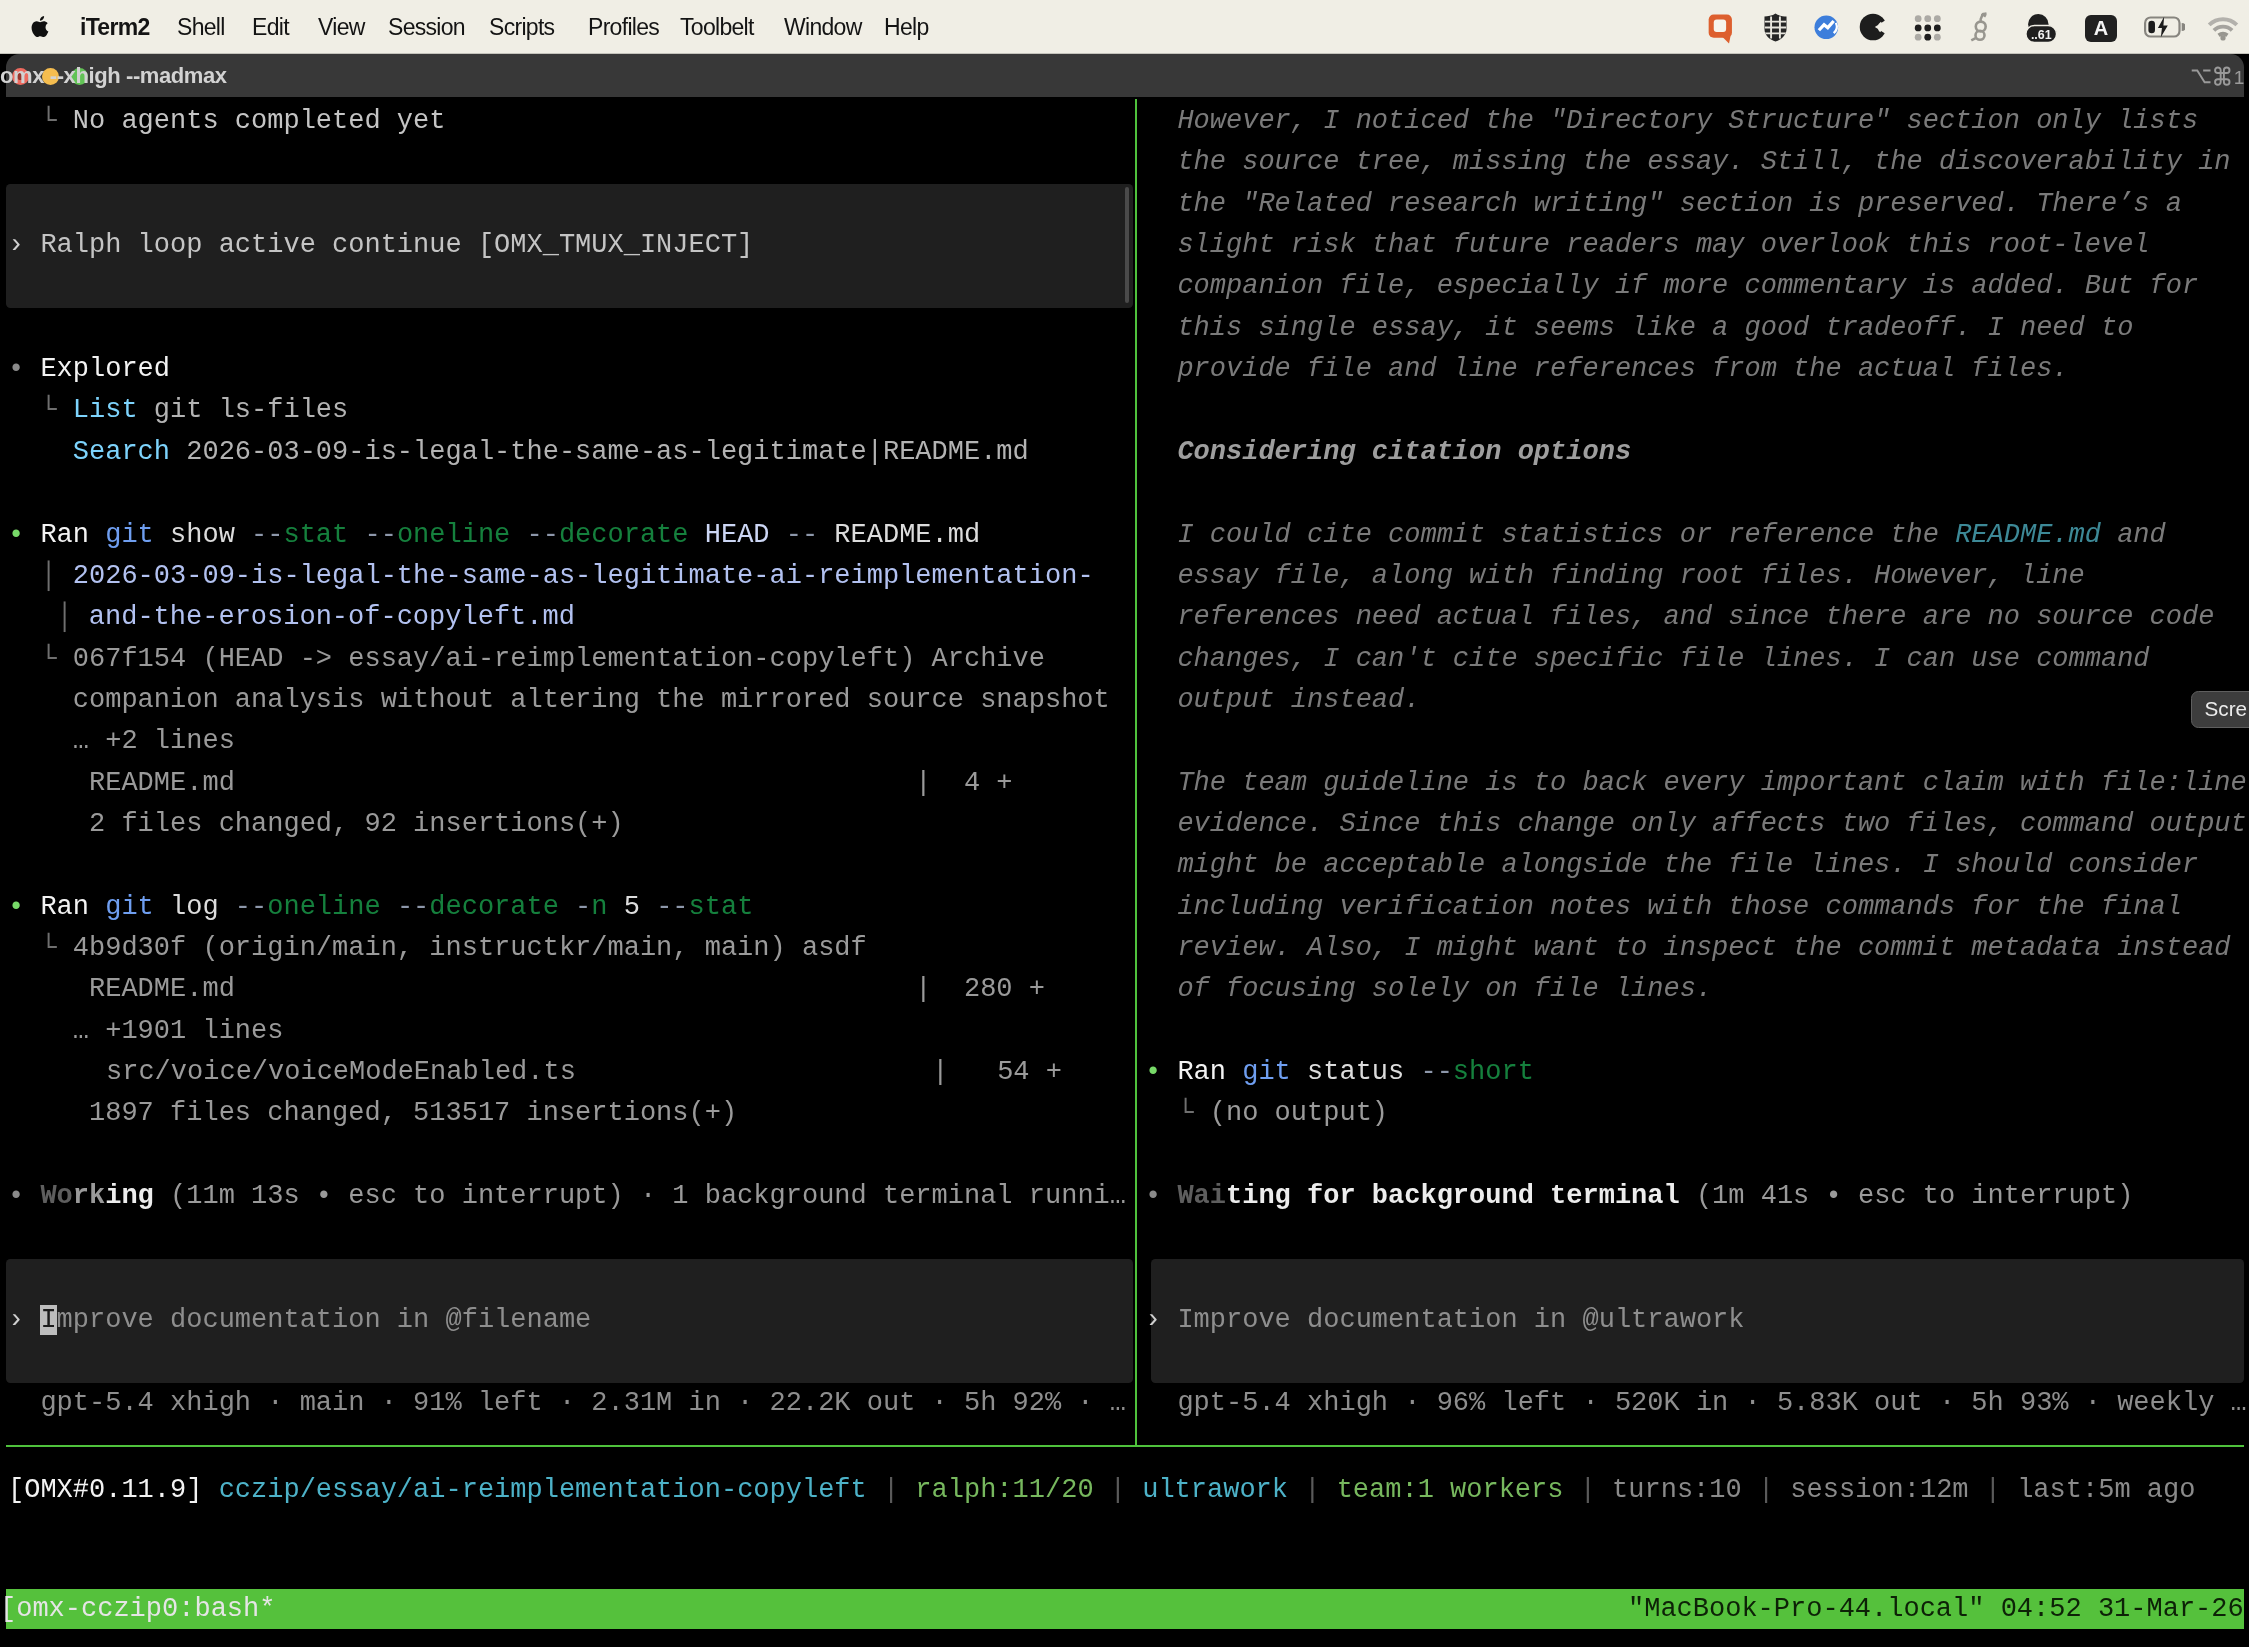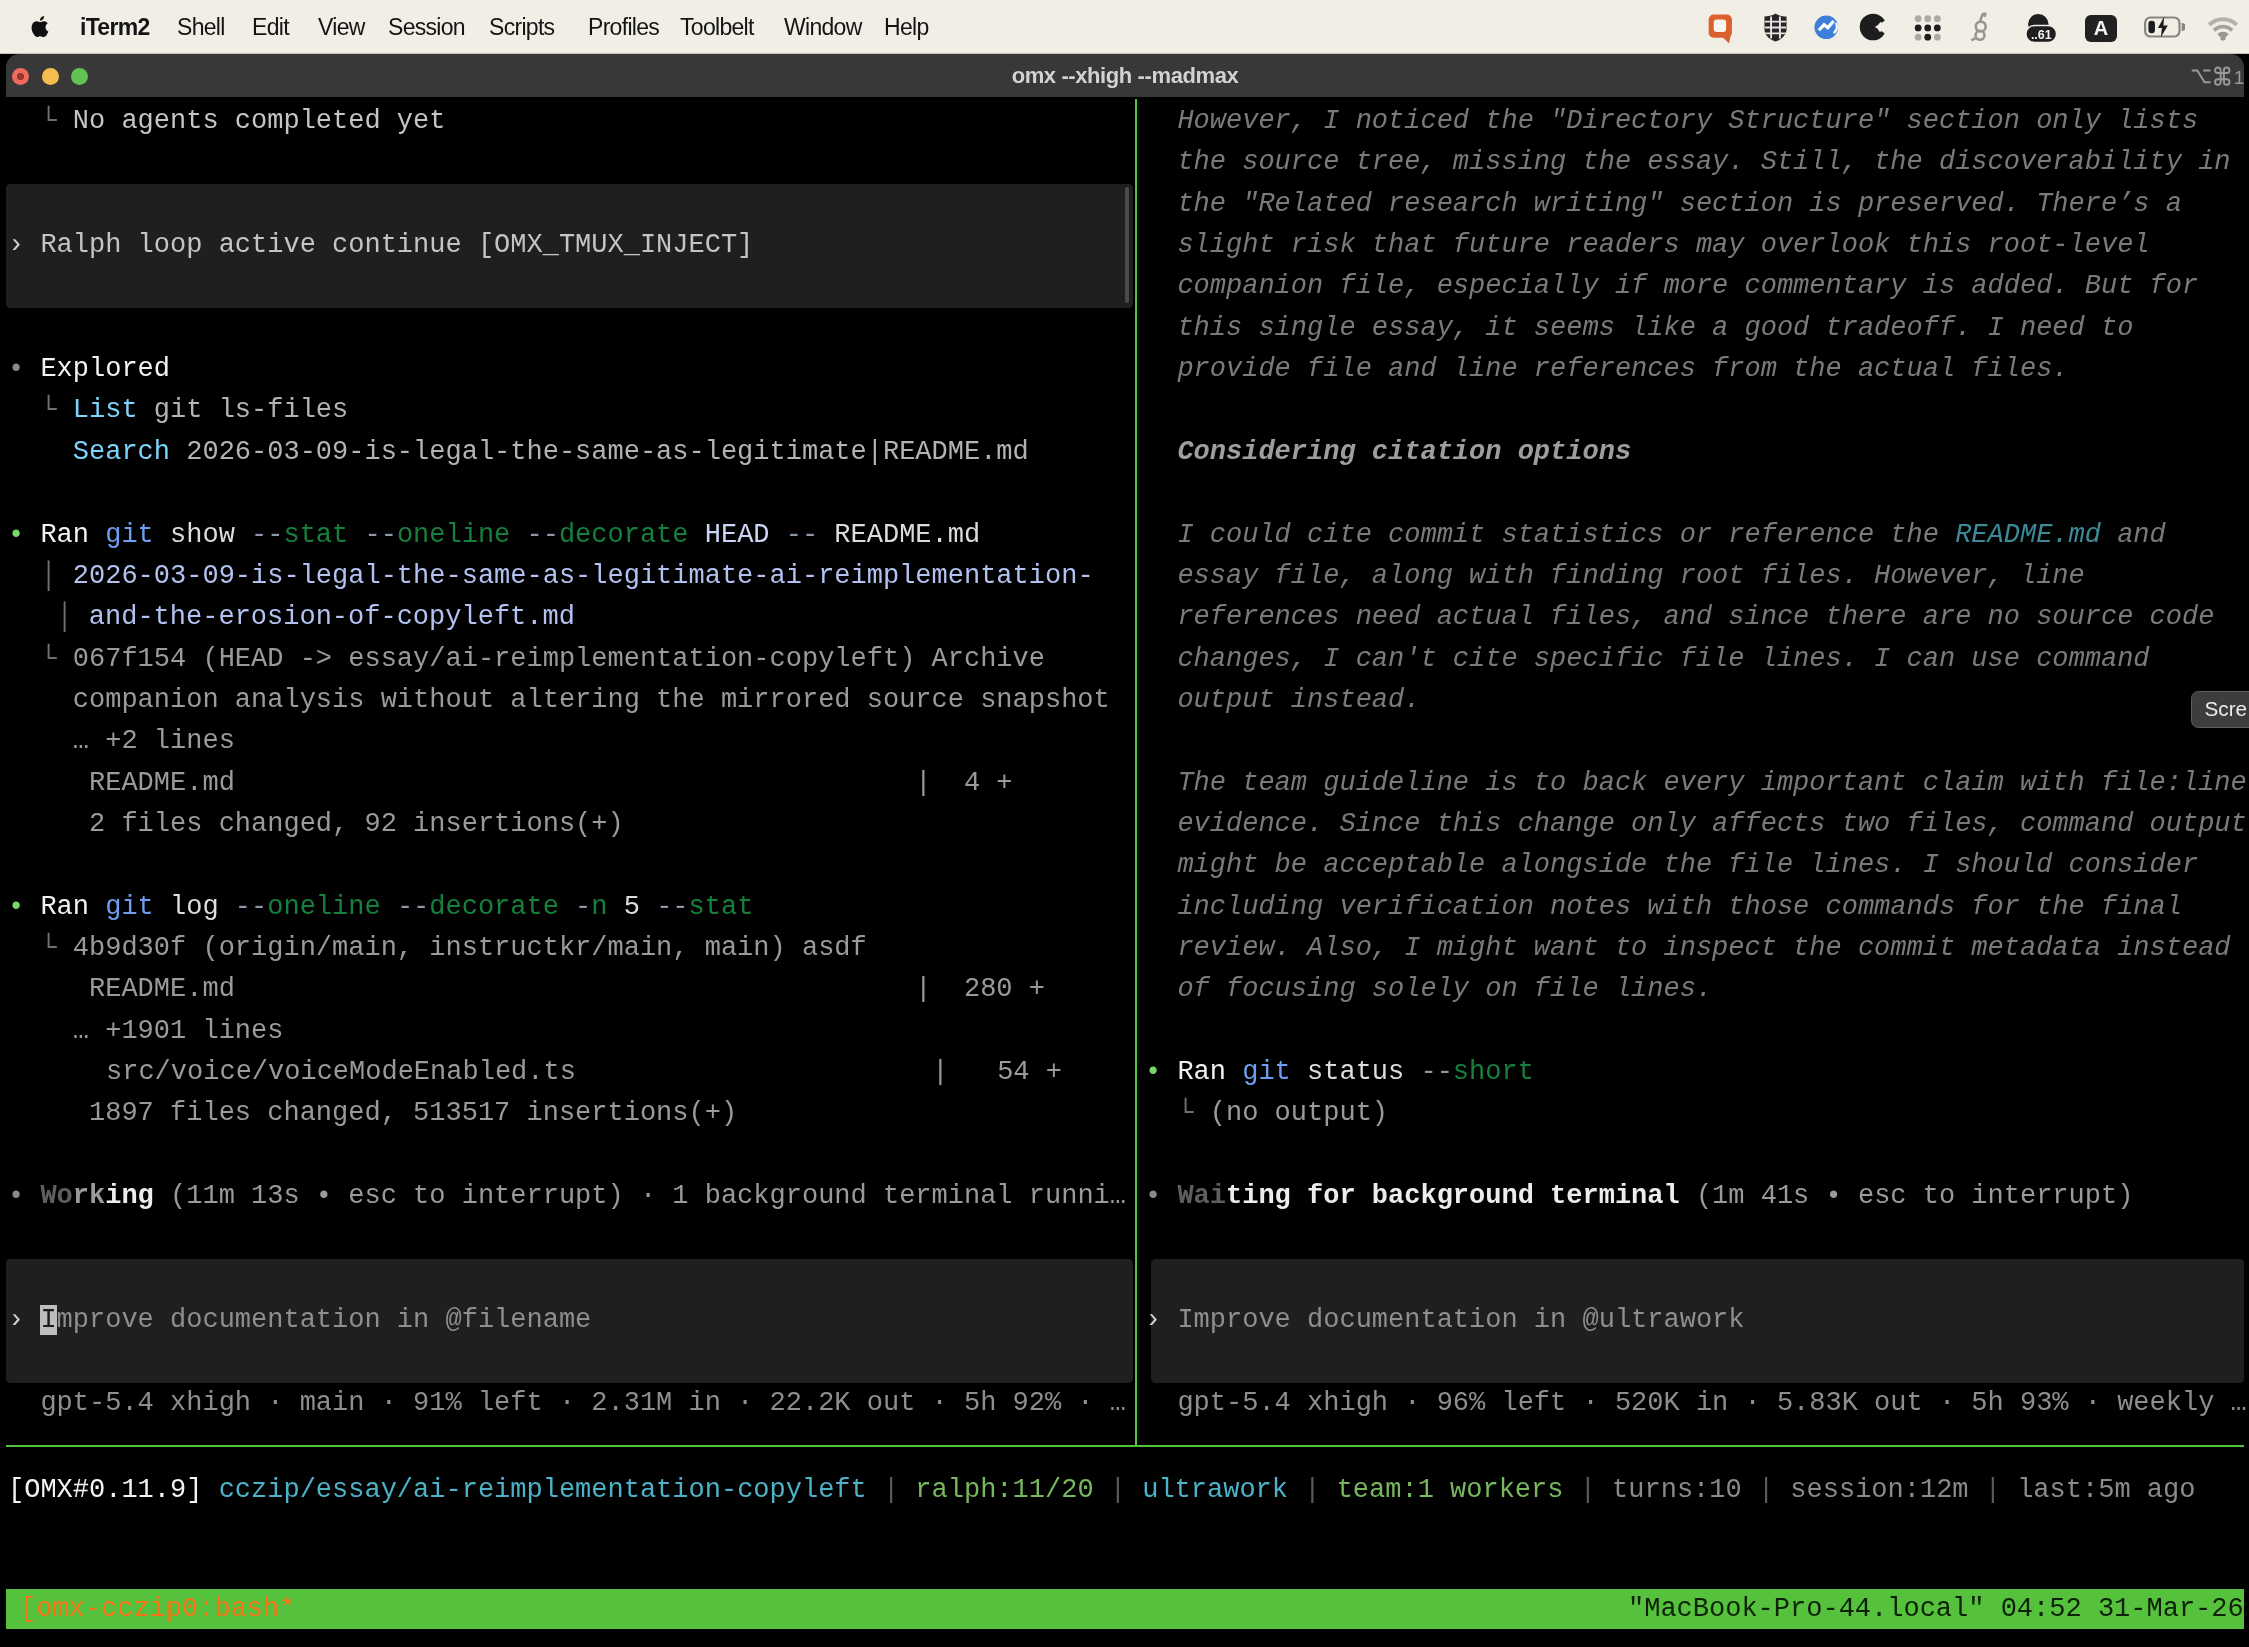--- a/index.html
+++ b/index.html
@@ -86,28 +86,28 @@
 <div class="r" style="left:1145px;top:1052px"><span class="gb">• </span><span class="w">Ran</span> <span class="bl">git</span> <span class="cm">status</span> <span class="da">--</span><span class="pk">short</span></div>
 <div class="r" style="left:1145px;top:1093px"><span class="tr">  └ </span><span class="g">(no output)</span></div>
 <div class="r" style="left:1145px;top:1176px"><span class="gy">• </span><span class="b dm">Wai</span><span class="b br">ting for background terminal</span><span class="g"> (1m 41s • esc to interrupt)</span></div>
 <div class="r" style="left:1145px;top:1300px"><span class="pr">› </span><span class="ph">Improve documentation in @ultrawork</span></div>
 <div class="r" style="left:1145px;top:1383px"><span class="ph">  gpt-5.4 xhigh · 96% left · 520K in · 5.83K out · 5h 93% · weekly …</span></div>
 <div class="r" style="left:8px;top:1470px"><span class="w">[OMX#0.11.9]</span> <span class="oc">cczip/essay/ai-reimplementation-copyleft</span><span class="op"> | </span><span class="og">ralph:11/20</span><span class="op"> | </span><span class="oc">ultrawork</span><span class="op"> | </span><span class="og">team:1 workers</span><span class="op"> | </span><span class="od">turns:10</span><span class="op"> | </span><span class="od">session:12m</span><span class="op"> | </span><span class="od">last:5m ago</span></div>
 
 <div class="ab" style="left:2191px;top:691px;width:81px;height:37px;background:#3d3d3d;border:1.5px solid #5f5f5f;border-radius:7.4px;color:#ececec;font-family:'Liberation Sans',sans-serif;font-size:20.7px;line-height:34px;padding-left:12.5px">Scre</div>
 
 <div class="ab" style="left:5.9px;top:1589px;width:2238px;height:40px;background:#55c13c"></div>
-<div class="r" style="left:20px;top:1589px;height:40px;line-height:40px;color:#f97316">[omx-cczip0:bash*</div>
+<div class="r" style="left:0;top:1589px;height:40px;line-height:40px;color:#e5e5e5">[omx-cczip0:bash*</div>
 <div class="r" style="left:1628px;top:1589px;height:40px;line-height:40px;color:#0d2207">"MacBook-Pro-44.local" 04:52 31-Mar-26</div>
 
 <div class="ab" style="left:5.9px;top:54px;width:2238px;height:43px;background:#383838;border-radius:13.3px 13.3px 0 0"></div>
 <div class="ab" style="left:12px;top:68px;width:17px;height:17px;border-radius:50%;background:radial-gradient(circle,#97352b 0 3.3px,#ee6a5f 4px)"></div>
 <div class="ab" style="left:42px;top:68px;width:17px;height:17px;border-radius:50%;background:#f5bd4f"></div>
 <div class="ab" style="left:71px;top:68px;width:17px;height:17px;border-radius:50%;background:#61c355"></div>
-<div class="ab" style="left:0;top:54px;width:2250px;height:43px;text-align:center;line-height:43px;font-family:'Liberation Sans',sans-serif;font-size:22px;font-weight:bold;letter-spacing:-0.4px;color:#d2d2d2">omx --xhigh --madmax</div>
+<div class="ab" style="left:0;top:54px;width:2250px;height:43px;text-align:left;line-height:43px;font-family:'Liberation Sans',sans-serif;font-size:22px;font-weight:bold;letter-spacing:-0.4px;color:#d2d2d2">omx --xhigh --madmax</div>
 <svg class="ab" style="left:2191px;top:66px" width="53" height="20.7" viewBox="0 0 72 28">
  <g stroke="#9a9a9a" stroke-width="2.6" fill="none">
   <path d="M1 6 h7.5 l10 16 h8 M16.5 6 h10"></path>
   <path d="M36.5 9.5 a3.8 3.8 0 1 1 3.8 -3.8 v16 a3.8 3.8 0 1 1 -3.8 -3.8 h12 a3.8 3.8 0 1 1 -3.8 3.8 v-16 a3.8 3.8 0 1 1 3.8 3.8 z"></path>
  </g>
  <text x="58" y="24" font-family="Liberation Sans" font-size="26" fill="#9a9a9a">1</text>
 </svg>
 
 <div class="ab" style="left:0;top:0;width:2250px;height:54px;background:#f0eee5;border-bottom:0.7px solid rgba(0,0,0,0.18)"></div>
 <svg class="ab" style="left:31px;top:14px" width="20.7" height="25" viewBox="0 0 28 34">

